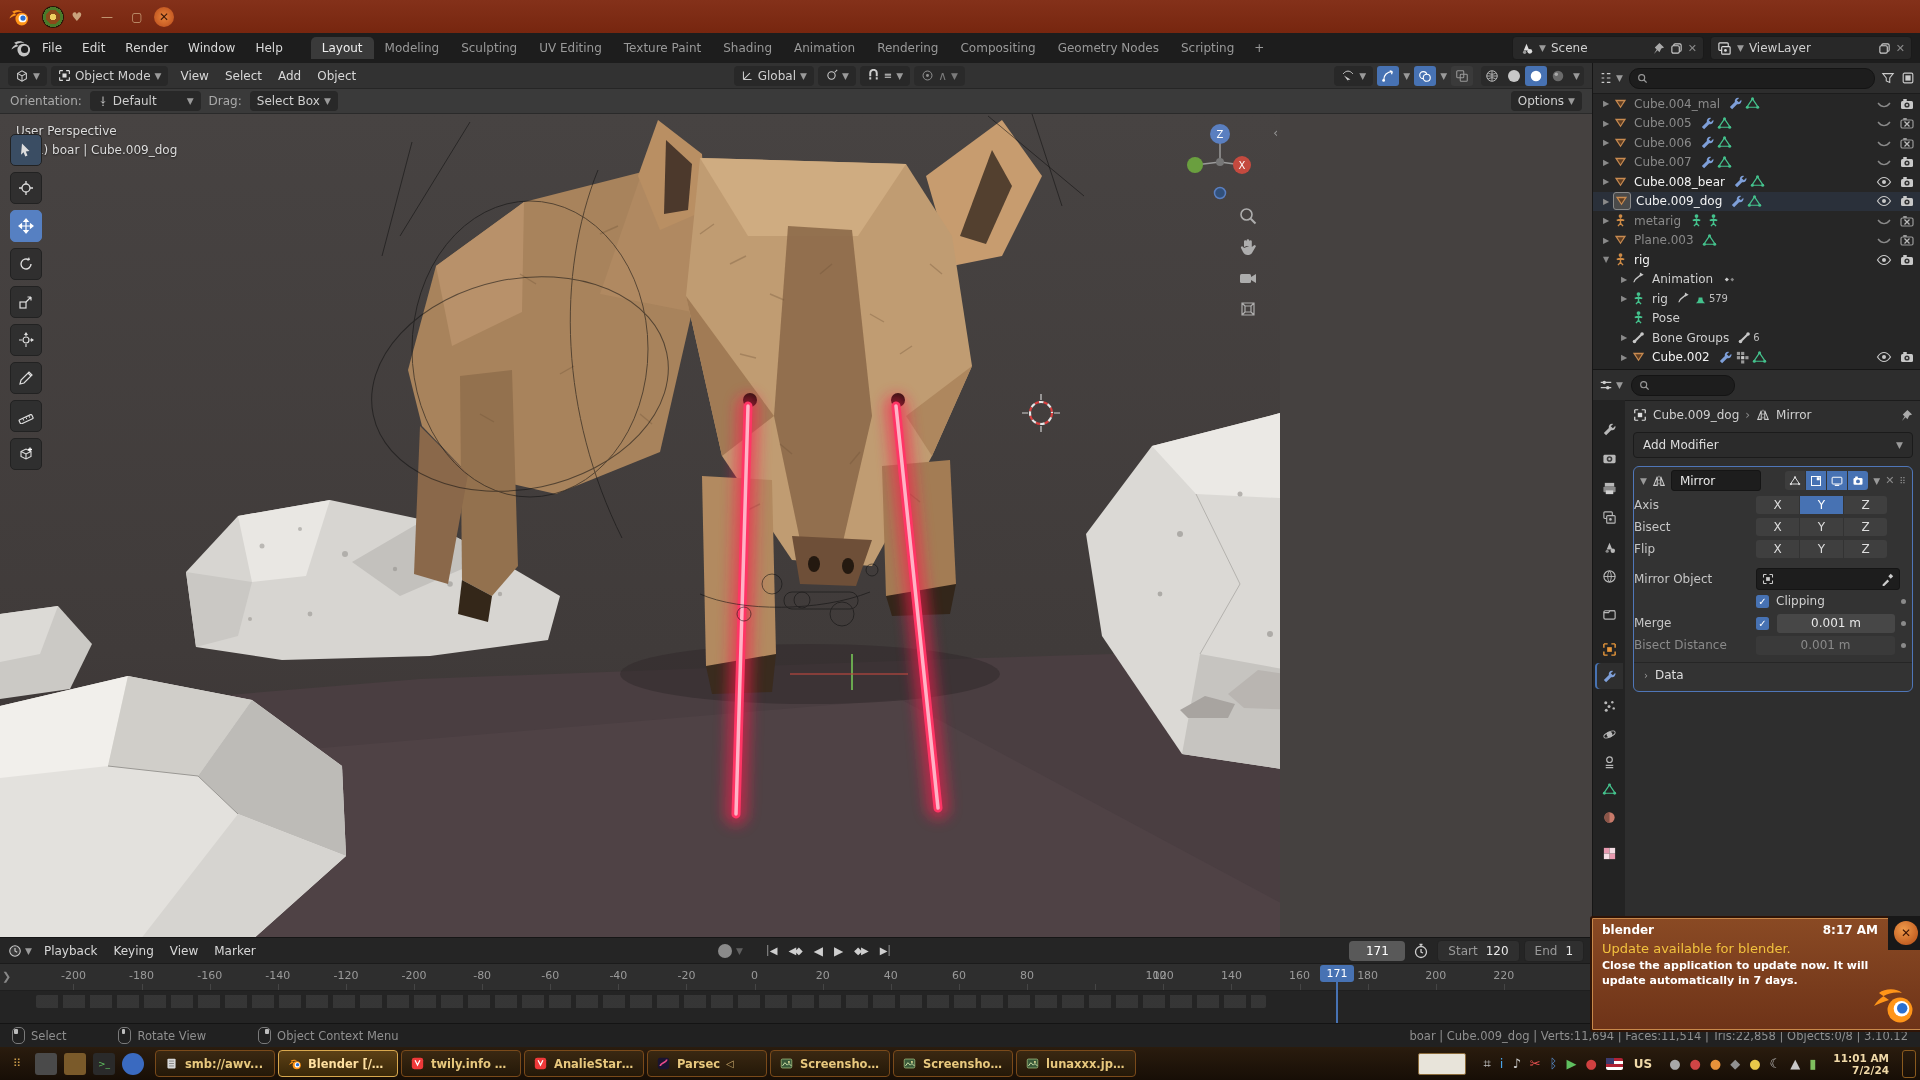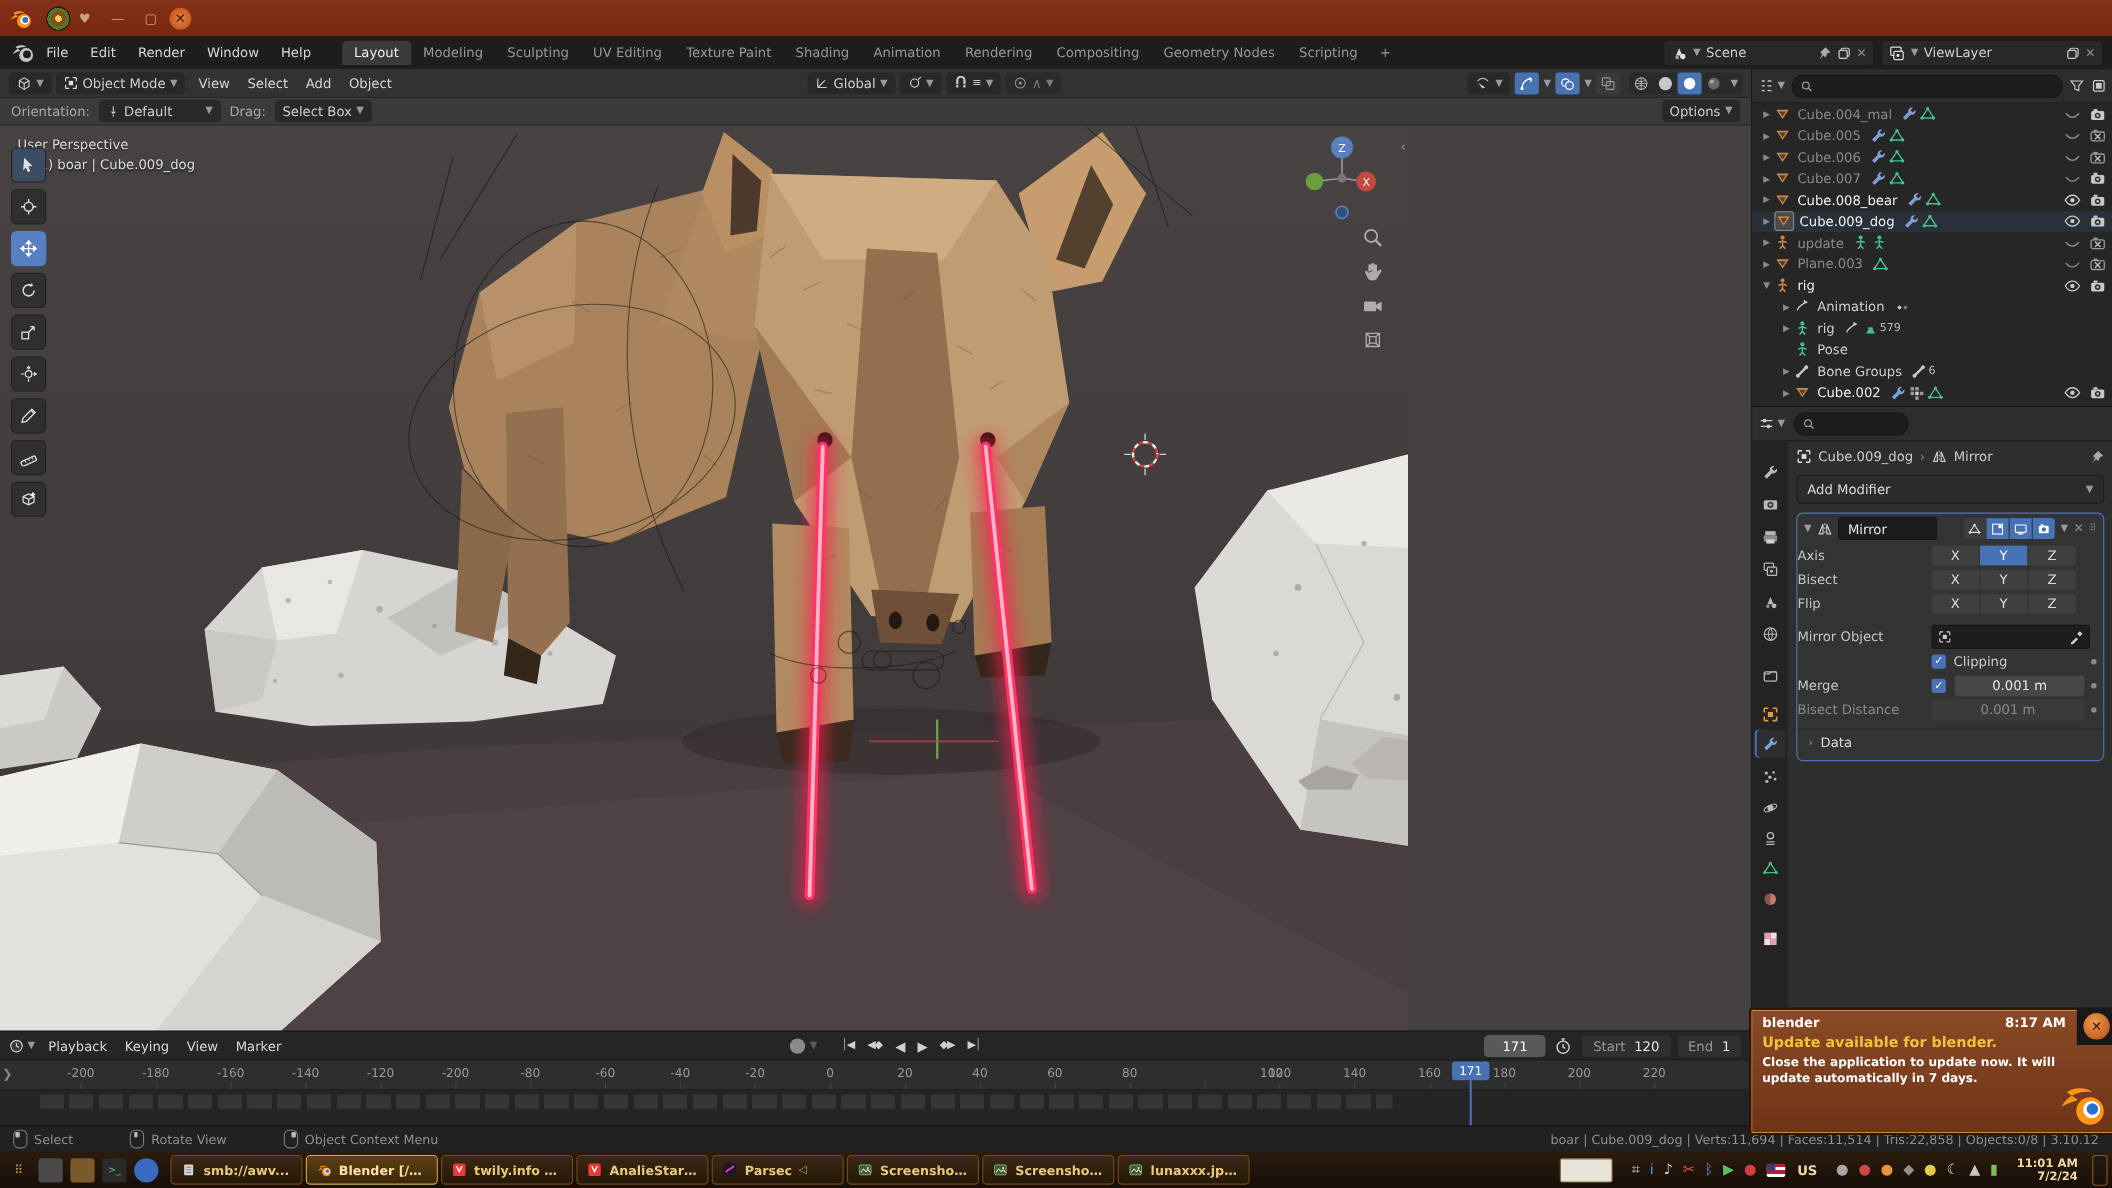--- a/index.html
+++ b/index.html
@@ -127,21 +127,21 @@
   #clockbox{text-align:right;color:#f0d9a8;font-size:10.5px;line-height:12px;margin:0 8px;font-weight:bold;}
   #showdesk{width:12px;height:26px;border:1px solid #8a5a1e;border-radius:3px;margin-left:2px;}
   .flagus{width:17px;height:12px;border-radius:2px;background:linear-gradient(#b22234 0 25%,#fff 25% 50%,#b22234 50% 75%,#fff 75%);position:relative;}
   .flagus:after{content:"";position:absolute;left:0;top:0;width:8px;height:6px;background:#3c3b6e;}
   
   #notification{position:absolute;left:1553px;top:916px;width:334px;height:116px;z-index:60;
     background:linear-gradient(#8a4a24,#6e3318);border:2px solid #2e1407;border-radius:3px;box-sizing:border-box;padding:5px 10px;box-shadow:0 0 0 1px #c8884a inset;margin-left:37px;}
   #notif-head{display:flex;color:#fff;font-weight:bold;font-size:12px;}
   #notif-close{position:absolute;right:-2px;top:-2px;width:36px;height:34px;background:#181818;display:flex;align-items:center;justify-content:center;}
   #notif-close i{width:24px;height:24px;border-radius:50%;background:radial-gradient(circle at 40% 35%,#f09a4a,#b24a14);display:flex;align-items:center;justify-content:center;color:#3a1204;font-style:normal;font-weight:bold;}
-  #notif-title{color:#f2c23e;font-weight:bold;font-size:13px;margin-top:4px;}
+  #notif-title{color:#f2c23e;font-weight:normal;font-size:13px;margin-top:4px;}
   #notif-body{color:#fff;font-weight:bold;font-size:11px;line-height:15px;width:268px;margin-top:2px;}
   #notif-logo{position:absolute;right:6px;bottom:6px;}
 </style>
 </head>
 <body>
 
 <div id="app">
 
   <div id="titlebar">
     <span class="tb-ico">
@@ -849,21 +849,21 @@
         </div>
         <div class="orow dim">
           <span style="width:6px;flex:0 0 auto"></span>
           <span class="arr">▶</span>
           <span class="oicon">
             <svg width="15" height="15" viewBox="0 0 16 16">
               <circle cx="8" cy="3.2" r="2" fill="#cf8b45"></circle>
               <path d="M8 5.5V11M4 8l4-1.6L12 8M5.3 14 8 11l2.7 3" stroke="#cf8b45" stroke-width="1.5" fill="none"></path>
             </svg>
           </span>
-          <span class="nm">update</span>
+          <span class="nm">metarig</span>
           <span class="extras">
             <span>
               <svg width="15" height="15" viewBox="0 0 16 16">
                 <circle cx="8" cy="3.2" r="2" fill="#44c28d"></circle>
                 <path d="M8 5.5V11M4 8l4-1.6L12 8M5.3 14 8 11l2.7 3" stroke="#44c28d" stroke-width="1.5" fill="none"></path>
               </svg>
             </span>
             <span>
               <svg width="15" height="15" viewBox="0 0 16 16">
                 <circle cx="8" cy="3.2" r="2" fill="#44c28d"></circle>

